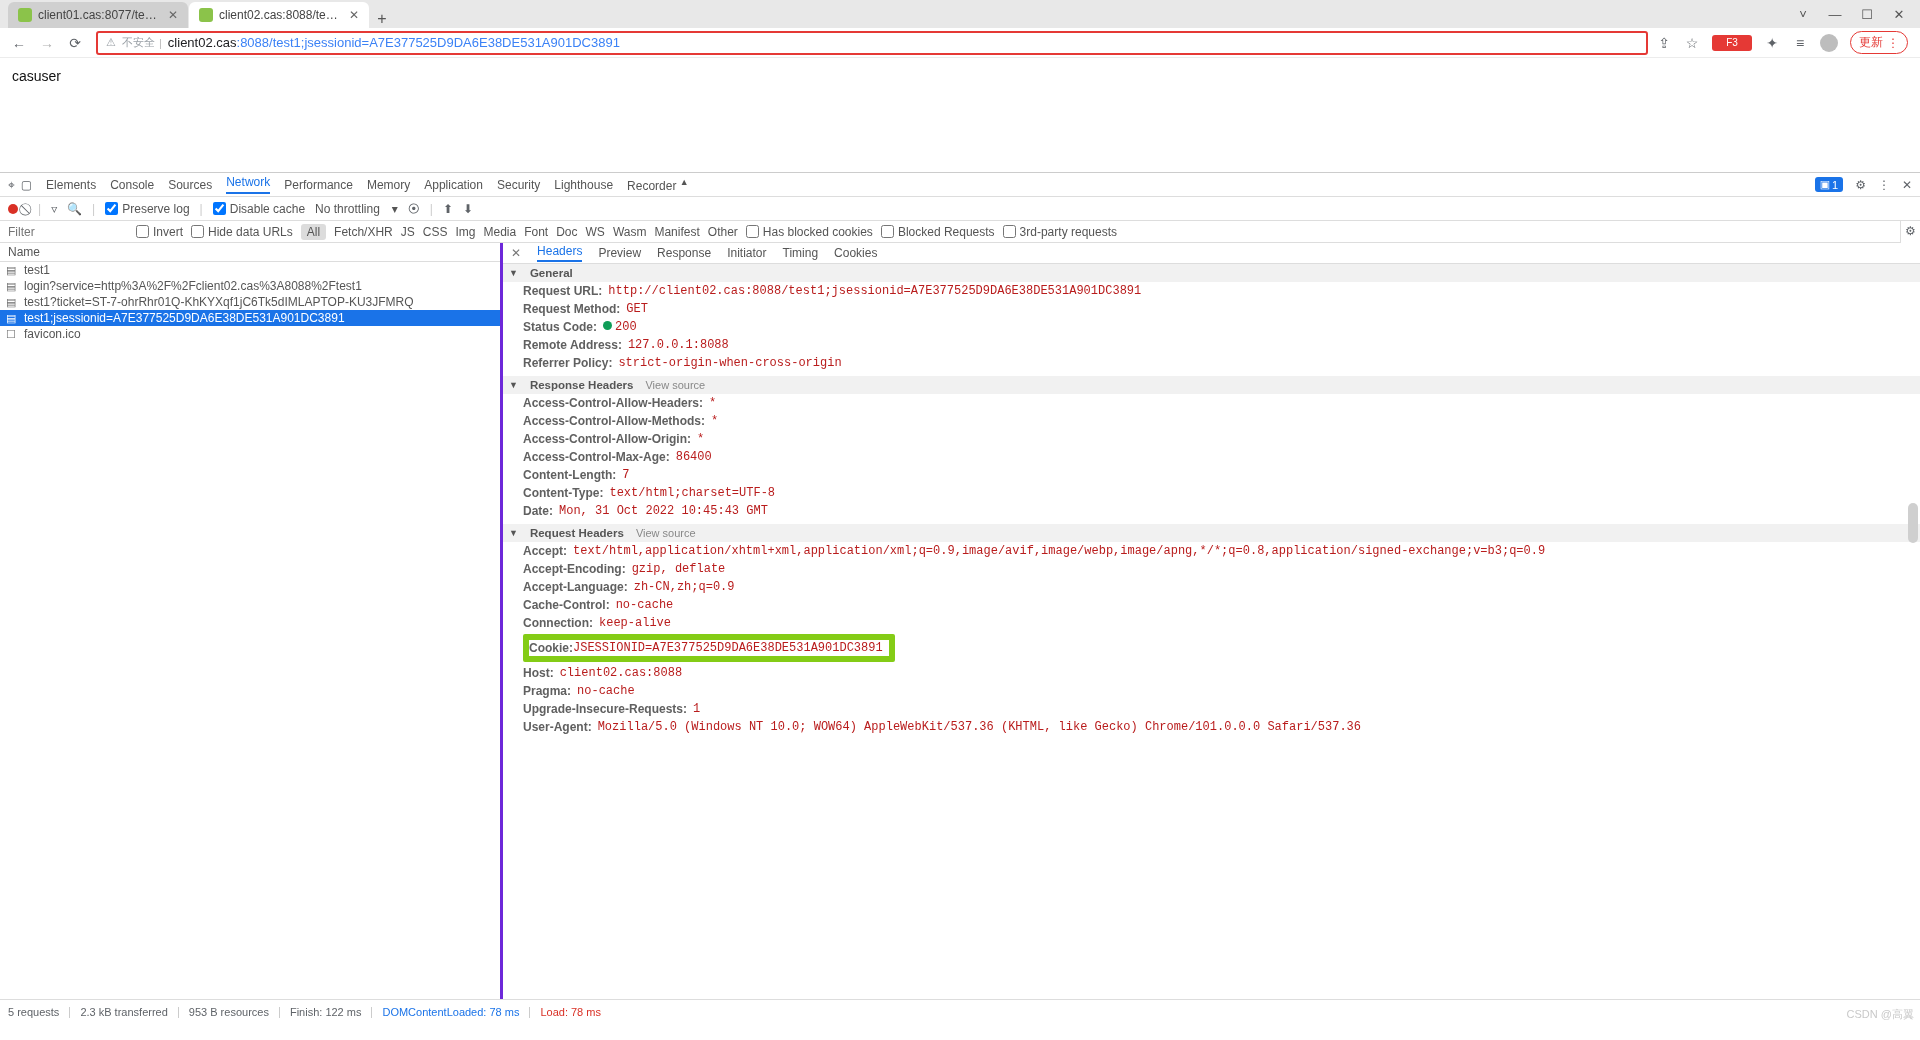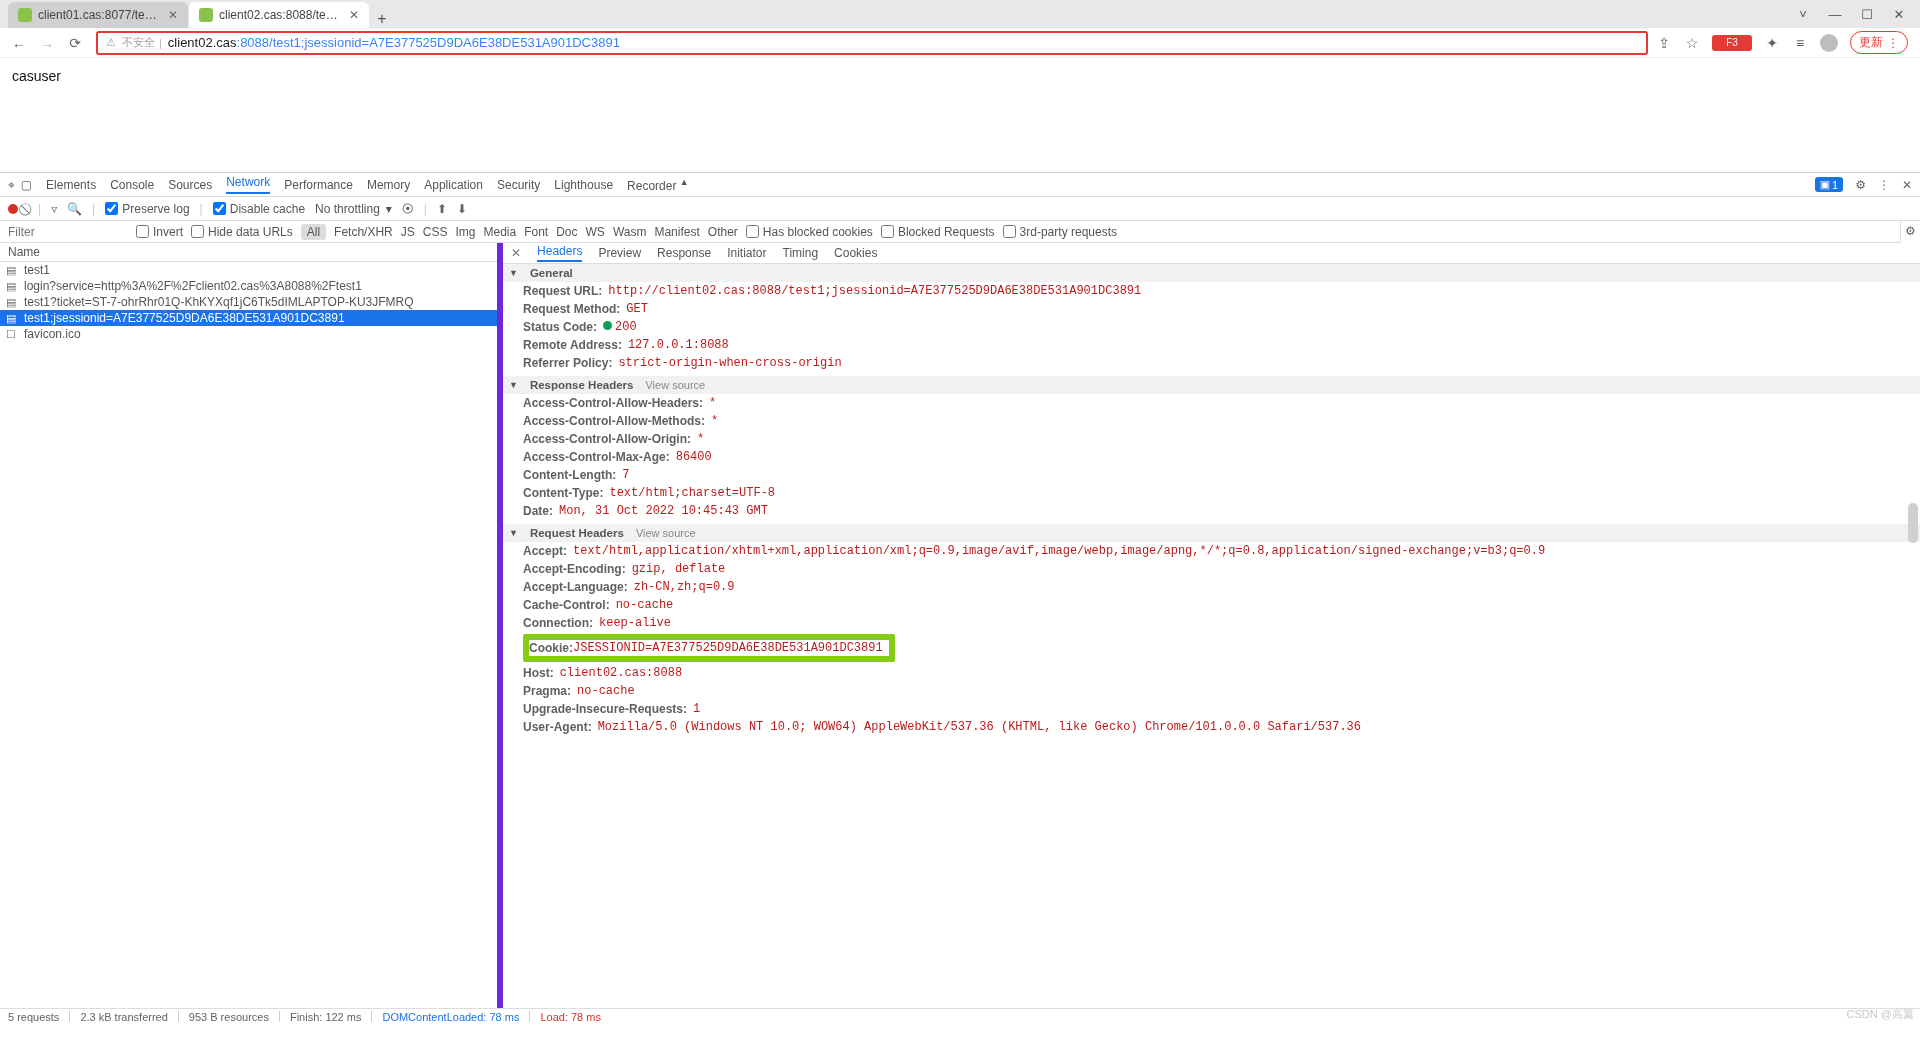--- a/index.html
+++ b/index.html
@@ -33,27 +33,27 @@
   .dt-top .dt-pick { display: flex; gap: 6px; }
   .dt-tab { cursor: pointer; }
   .dt-tab.active { color: #1a73e8; border-bottom: 2px solid #1a73e8; padding-bottom: 3px; }
   .beta { font-size: 9px; vertical-align: super; }
   .dt-top-r { margin-left: auto; display: flex; align-items: center; gap: 12px; }
   .msgbadge { background: #1a73e8; color: #fff; border-radius: 3px; padding: 1px 5px; font-size: 11px; display: inline-flex; gap: 2px; align-items: center;}
   .dt-toolbar { height: 24px; border-bottom: 1px solid #ddd; display: flex; align-items: center; gap: 10px; padding: 0 8px; font-size: 12px; color: #555; }
   .rec { width: 10px; height: 10px; border-radius: 50%; background: #d93025; flex-shrink: 0;}
   .toolicon { color: #5f6368; cursor: pointer; font-size: 12px; }
   .chkrow { display: flex; align-items: center; gap: 4px; }
-  .selectish { display: flex; align-items: flex-end; gap: 6px; }
+  .selectish { display: flex; align-items: flex-end; gap: 12px; }
   .wifi { color: #5f6368; }
   .dt-filt1 { height: 22px; border-bottom: 1px solid #ddd; display: flex; align-items: center; gap: 8px; padding: 0 8px; font-size: 12px; color: #555; }
   .filter-input { border: none; outline: none; width: 120px; font-size: 12px; color: #4d7c0f; }
   .pill { background: #dcdcdc; padding: 1px 6px; border-radius: 3px; }
   .dt-body { flex: 1; display: flex; min-height: 0; position: relative;}
-  .reqlist { width: 503px; border-right: 6px solid #6d28d9; display: flex; flex-direction: column; font-size: 12px; }
+  .reqlist { width: 503px; border-right: 3px solid #6d28d9; display: flex; flex-direction: column; font-size: 12px; }
   .reqlist .col { height: 19px; border-bottom: 1px solid #ddd; padding: 2px 8px; color: #555; }
   .reqrow { height: 16px; padding: 1px 6px; display: flex; align-items: center; gap: 6px; color: #555; white-space: nowrap; overflow: hidden; text-overflow: ellipsis; cursor: pointer; }
   .reqrow.sel { background: #1a73e8; color: #fff; }
   .reqrow.sel .reqicon { color: #fff; }
   .reqicon { width: 12px; color: #6e6e6e; flex-shrink: 0; font-size: 11px; }
   .details { flex: 1; display: flex; flex-direction: column; min-width: 0; }
   .det-tabs { height: 21px; border-bottom: 1px solid #ddd; display: flex; align-items: center; gap: 16px; padding: 0 8px; font-size: 12px; color: #555; }
   .det-tab { cursor: pointer; }
   .det-tab.active { color: #1a73e8; border-bottom: 2px solid #1a73e8; padding-bottom: 2px; }
   .det-close { color: #777; cursor: pointer; }
@@ -62,21 +62,21 @@
   .tri { color: #555; font-size: 9px; }
   .sect-head b { font-weight: 600; }
   .viewsrc { color: #888; font-size: 11px; cursor: pointer; }
   .kv { padding: 2px 0 2px 20px; display: flex; gap: 6px; font-size: 12px; }
   .kv .k { color: #606060; font-weight: 600; }
   .kv .v { color: #b91c1c; font-family: Consolas, "Courier New", monospace; }
   .statusdot { width: 9px; height: 9px; border-radius: 50%; background: #0f9d58; display: inline-block; margin-right: 3px;}
   .redbox { border: 6px solid #84cc16; display: inline-flex; padding: 1px 6px 1px 0; border-radius: 2px; }
   .sb-vert { position: absolute; right: 2px; top: 260px; width: 10px; height: 40px; background: #cfcfcf; border-radius: 5px; }
   .gearcol { width: 20px; border-left: 1px solid #ddd; display: flex; align-items: flex-start; justify-content: center; padding-top: 3px; }
-  .statusbar { position: absolute; left: 0; right: 0; bottom: 0; height: 16px; border-top: 1px solid #ddd; display: flex; align-items: center; gap: 10px; padding: 3px 8px; font-size: 11px; color: #5f6368; background: #fff; }
+  .statusbar { position: absolute; left: 0; right: 0; bottom: 0; height: 16px; border-top: 1px solid #ddd; display: flex; align-items: center; gap: 10px; padding: 12px 8px; font-size: 11px; color: #5f6368; background: #fff; }
   .statusbar .sep { width: 1px; height: 11px; background: #ccc; }
   .redtxt { color: #d93025; }
   .watermark { position: absolute; right: 6px; bottom: 18px; font-size: 11px; color: #c9c9c9; }
   .sm-ico { width: 14px; height: 14px; display: inline-flex; align-items: center; justify-content: center;}
 </style>
 </head>
 <body>
 
 <div class="titlebar">
   <div class="tabs">

